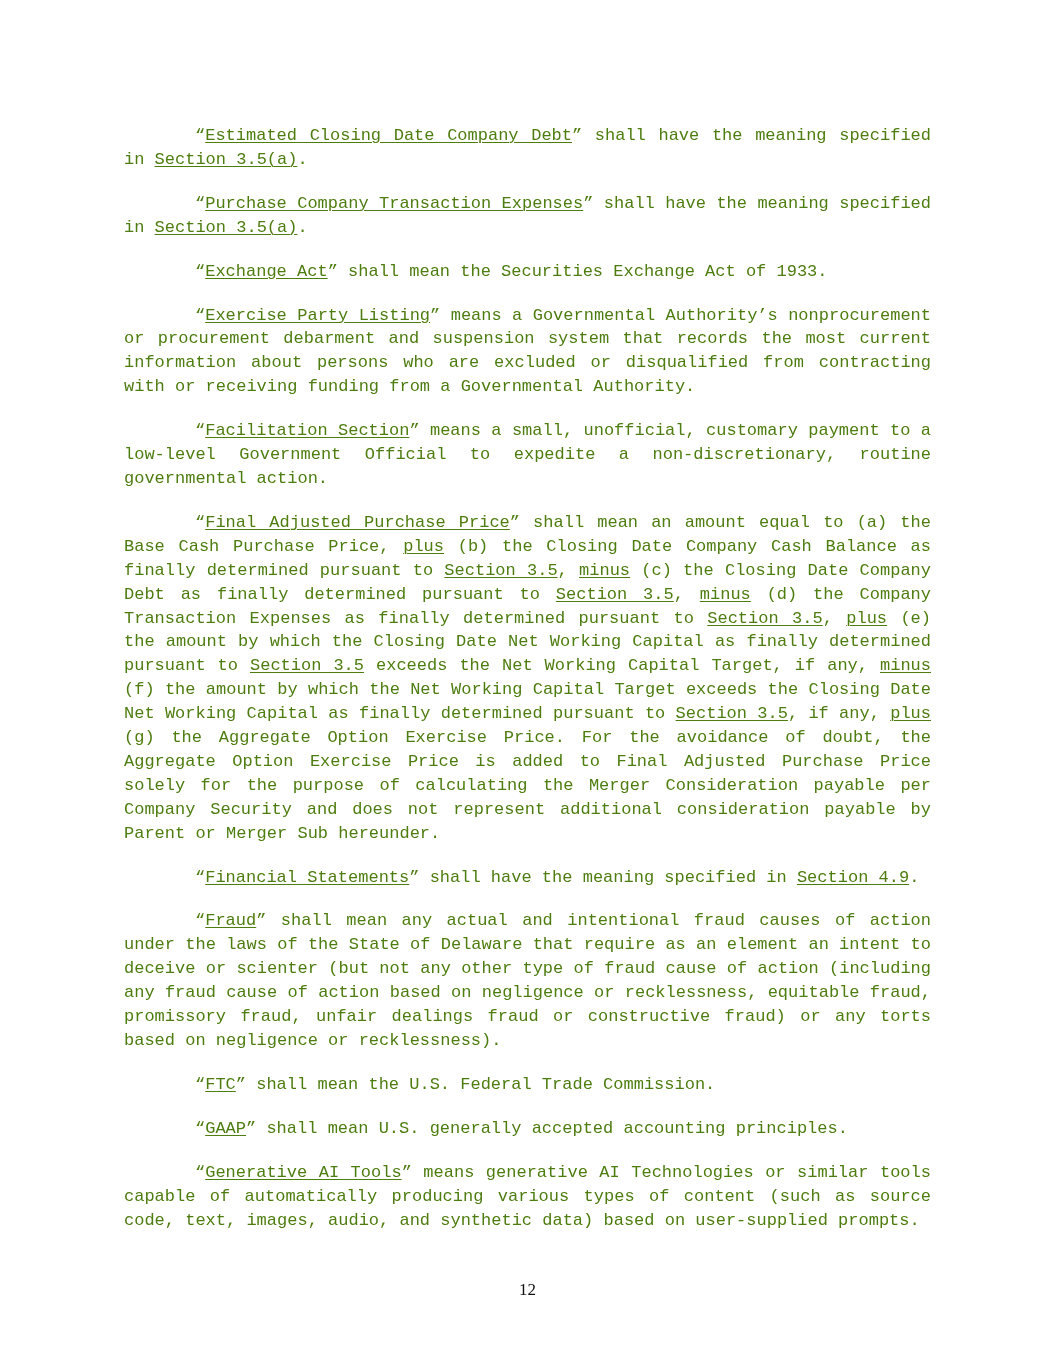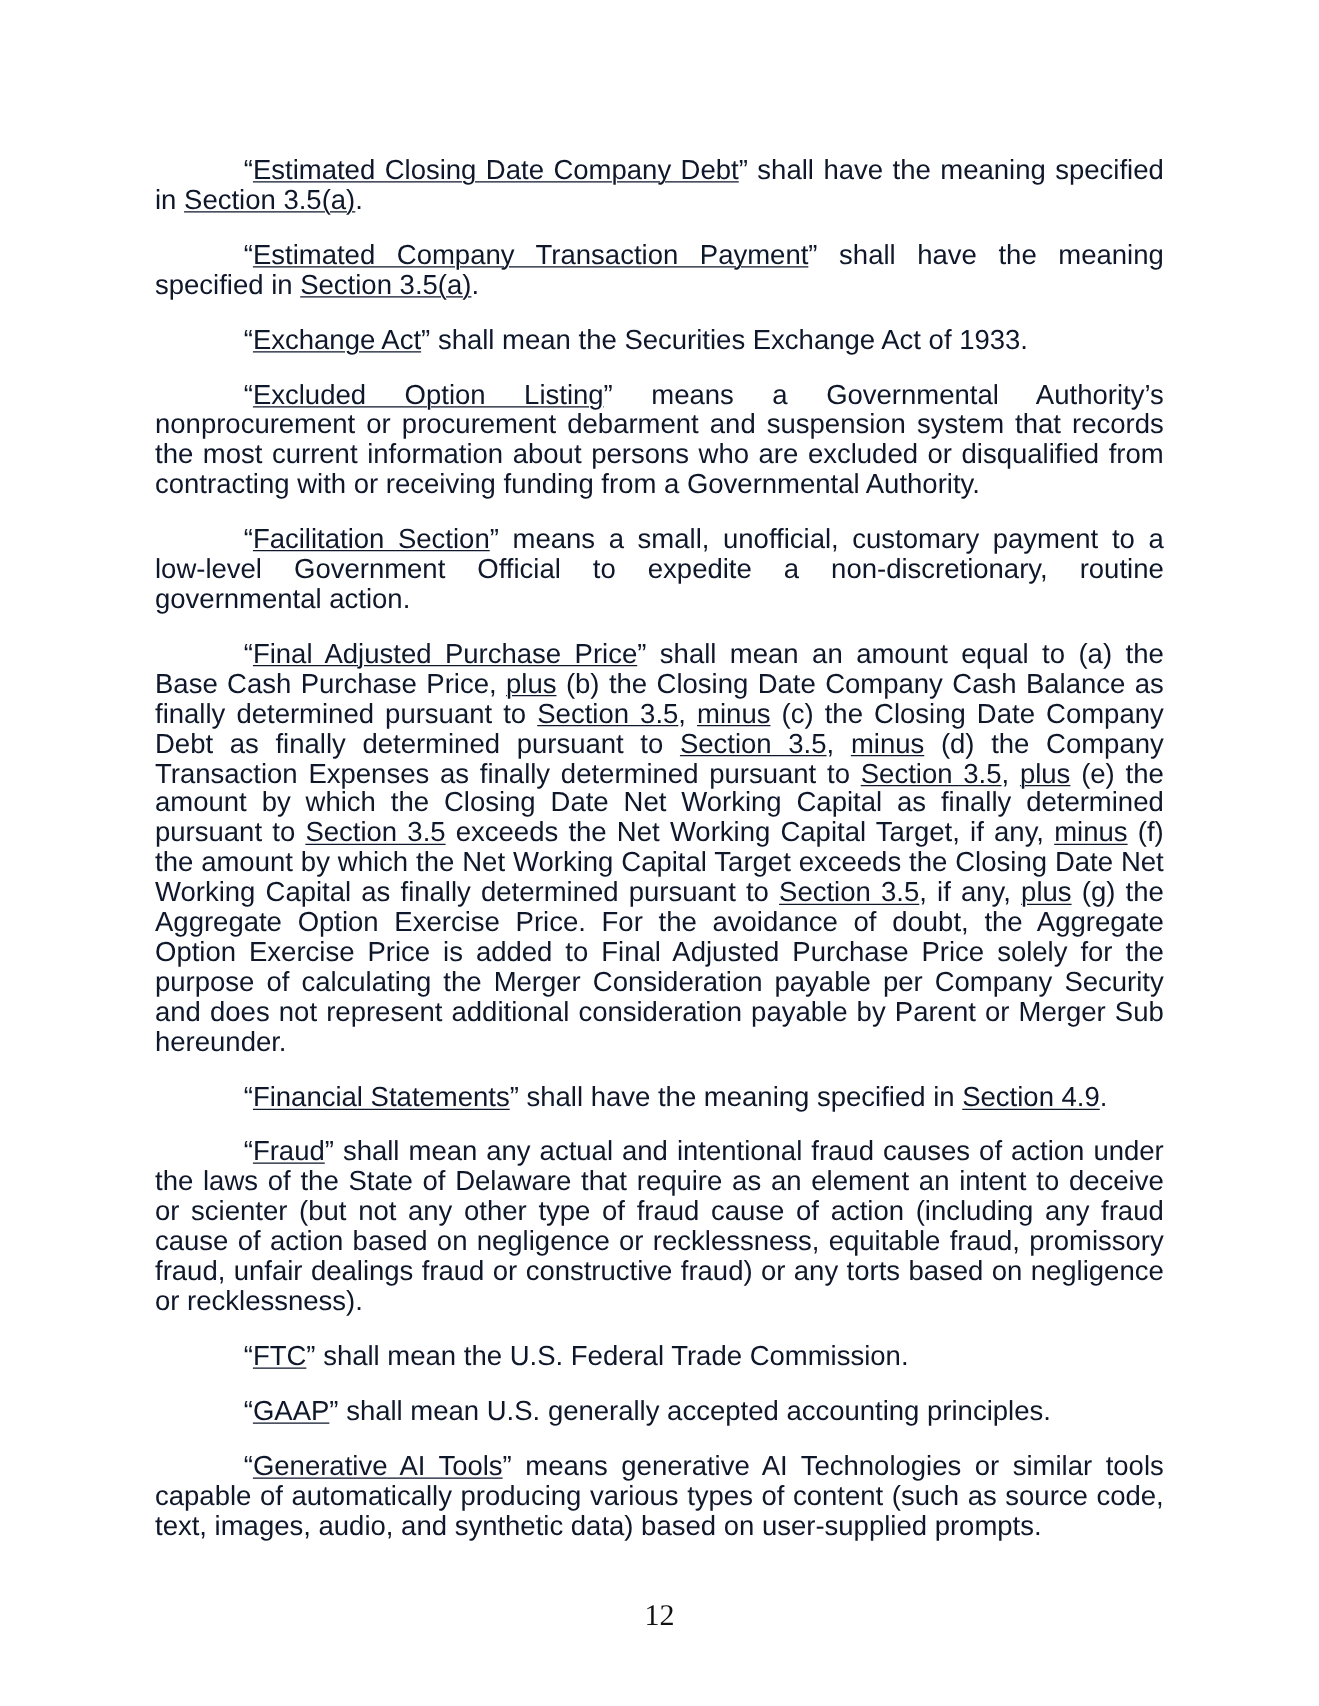--- a/index.html
+++ b/index.html
@@ -2,49 +2,49 @@
 <html><head>
 <meta charset="utf-8">
 <style>
   html, body { margin: 0; padding: 0; background: #ffffff; }
   body { width: 1055px; height: 1365px; position: relative; overflow: hidden; }
   .page {
     position: absolute;
     left: 124px;
     top: 124px;
     width: 807px;
-    font-family: Liberation Sans, sans-serif;
-    font-size: 22px;
+    font-family: Liberation Mono, monospace;
+    font-size: 17px;
     line-height: 23.9px;
-    color: #0f172a;
+    color: #4d7c0f;
   }
   .para {
     margin: 0 0 20px 0;
     text-align: justify;
     text-indent: 71px;
   }
   .u { text-decoration: underline; text-decoration-thickness: 1px; text-underline-offset: 2px; }
   .page-number {
     position: absolute;
     left: 0; right: 0;
     top: 1280px;
     text-align: center;
     font-family: "Liberation Serif", "DejaVu Serif", serif;
-    font-size: 24px;
+    font-size: 17px;
     color: #111111;
   }
 </style>
 </head>
 <body>
 
 <div class="page" id="page-body">
     <p class="para"><span>“</span><span class="u">Estimated Closing Date Company Debt</span><span>” shall have the meaning specified in </span><span class="u">Section 3.5(a)</span><span>.</span></p>
-    <p class="para"><span>“</span><span class="u">Estimated Company Transaction Payment</span><span>” shall have the meaning specified in </span><span class="u">Section 3.5(a)</span><span>.</span></p>
+    <p class="para"><span>“</span><span class="u">Purchase Company Transaction Expenses</span><span>” shall have the meaning specified in </span><span class="u">Section 3.5(a)</span><span>.</span></p>
     <p class="para"><span>“</span><span class="u">Exchange Act</span><span>” shall mean the Securities Exchange Act of 1933.</span></p>
-    <p class="para"><span>“</span><span class="u">Excluded Option Listing</span><span>” means a Governmental Authority’s nonprocurement or procurement debarment and suspension system that records the most current information about persons who are excluded or disqualified from contracting with or receiving funding from a Governmental Authority.</span></p>
+    <p class="para"><span>“</span><span class="u">Exercise Party Listing</span><span>” means a Governmental Authority’s nonprocurement or procurement debarment and suspension system that records the most current information about persons who are excluded or disqualified from contracting with or receiving funding from a Governmental Authority.</span></p>
     <p class="para"><span>“</span><span class="u">Facilitation Section</span><span>” means a small, unofficial, customary payment to a low-level Government Official to expedite a non-discretionary, routine governmental action.</span></p>
     <p class="para"><span>“</span><span class="u">Final Adjusted Purchase Price</span><span>” shall mean an amount equal to (a) the Base Cash Purchase Price, </span><span class="u">plus</span><span> (b) the Closing Date Company Cash Balance as finally determined pursuant to </span><span class="u">Section 3.5</span><span>, </span><span class="u">minus</span><span> (c) the Closing Date Company Debt as finally determined pursuant to </span><span class="u">Section 3.5</span><span>, </span><span class="u">minus</span><span> (d) the Company Transaction Expenses as finally determined pursuant to </span><span class="u">Section 3.5</span><span>, </span><span class="u">plus</span><span> (e) the amount by which the Closing Date Net Working Capital as finally determined pursuant to </span><span class="u">Section 3.5</span><span> exceeds the Net Working Capital Target, if any, </span><span class="u">minus</span><span> (f) the amount by which the Net Working Capital Target exceeds the Closing Date Net Working Capital as finally determined pursuant to </span><span class="u">Section 3.5</span><span>, if any, </span><span class="u">plus</span><span> (g) the Aggregate Option Exercise Price. For the avoidance of doubt, the Aggregate Option Exercise Price is added to Final Adjusted Purchase Price solely for the purpose of calculating the Merger Consideration payable per Company Security and does not represent additional consideration payable by Parent or Merger Sub hereunder.</span></p>
     <p class="para"><span>“</span><span class="u">Financial Statements</span><span>” shall have the meaning specified in </span><span class="u">Section 4.9</span><span>.</span></p>
     <p class="para"><span>“</span><span class="u">Fraud</span><span>” shall mean any actual and intentional fraud causes of action under the laws of the State of Delaware that require as an element an intent to deceive or scienter (but not any other type of fraud cause of action (including any fraud cause of action based on negligence or recklessness, equitable fraud, promissory fraud, unfair dealings fraud or constructive fraud) or any torts based on negligence or recklessness).</span></p>
     <p class="para"><span>“</span><span class="u">FTC</span><span>” shall mean the U.S. Federal Trade Commission.</span></p>
     <p class="para"><span>“</span><span class="u">GAAP</span><span>” shall mean U.S. generally accepted accounting principles.</span></p>
     <p class="para"><span>“</span><span class="u">Generative AI Tools</span><span>” means generative AI Technologies or similar tools capable of automatically producing various types of content (such as source code, text, images, audio, and synthetic data) based on user-supplied prompts.</span></p>
   </div>
 
 <div class="page-number">12</div>

